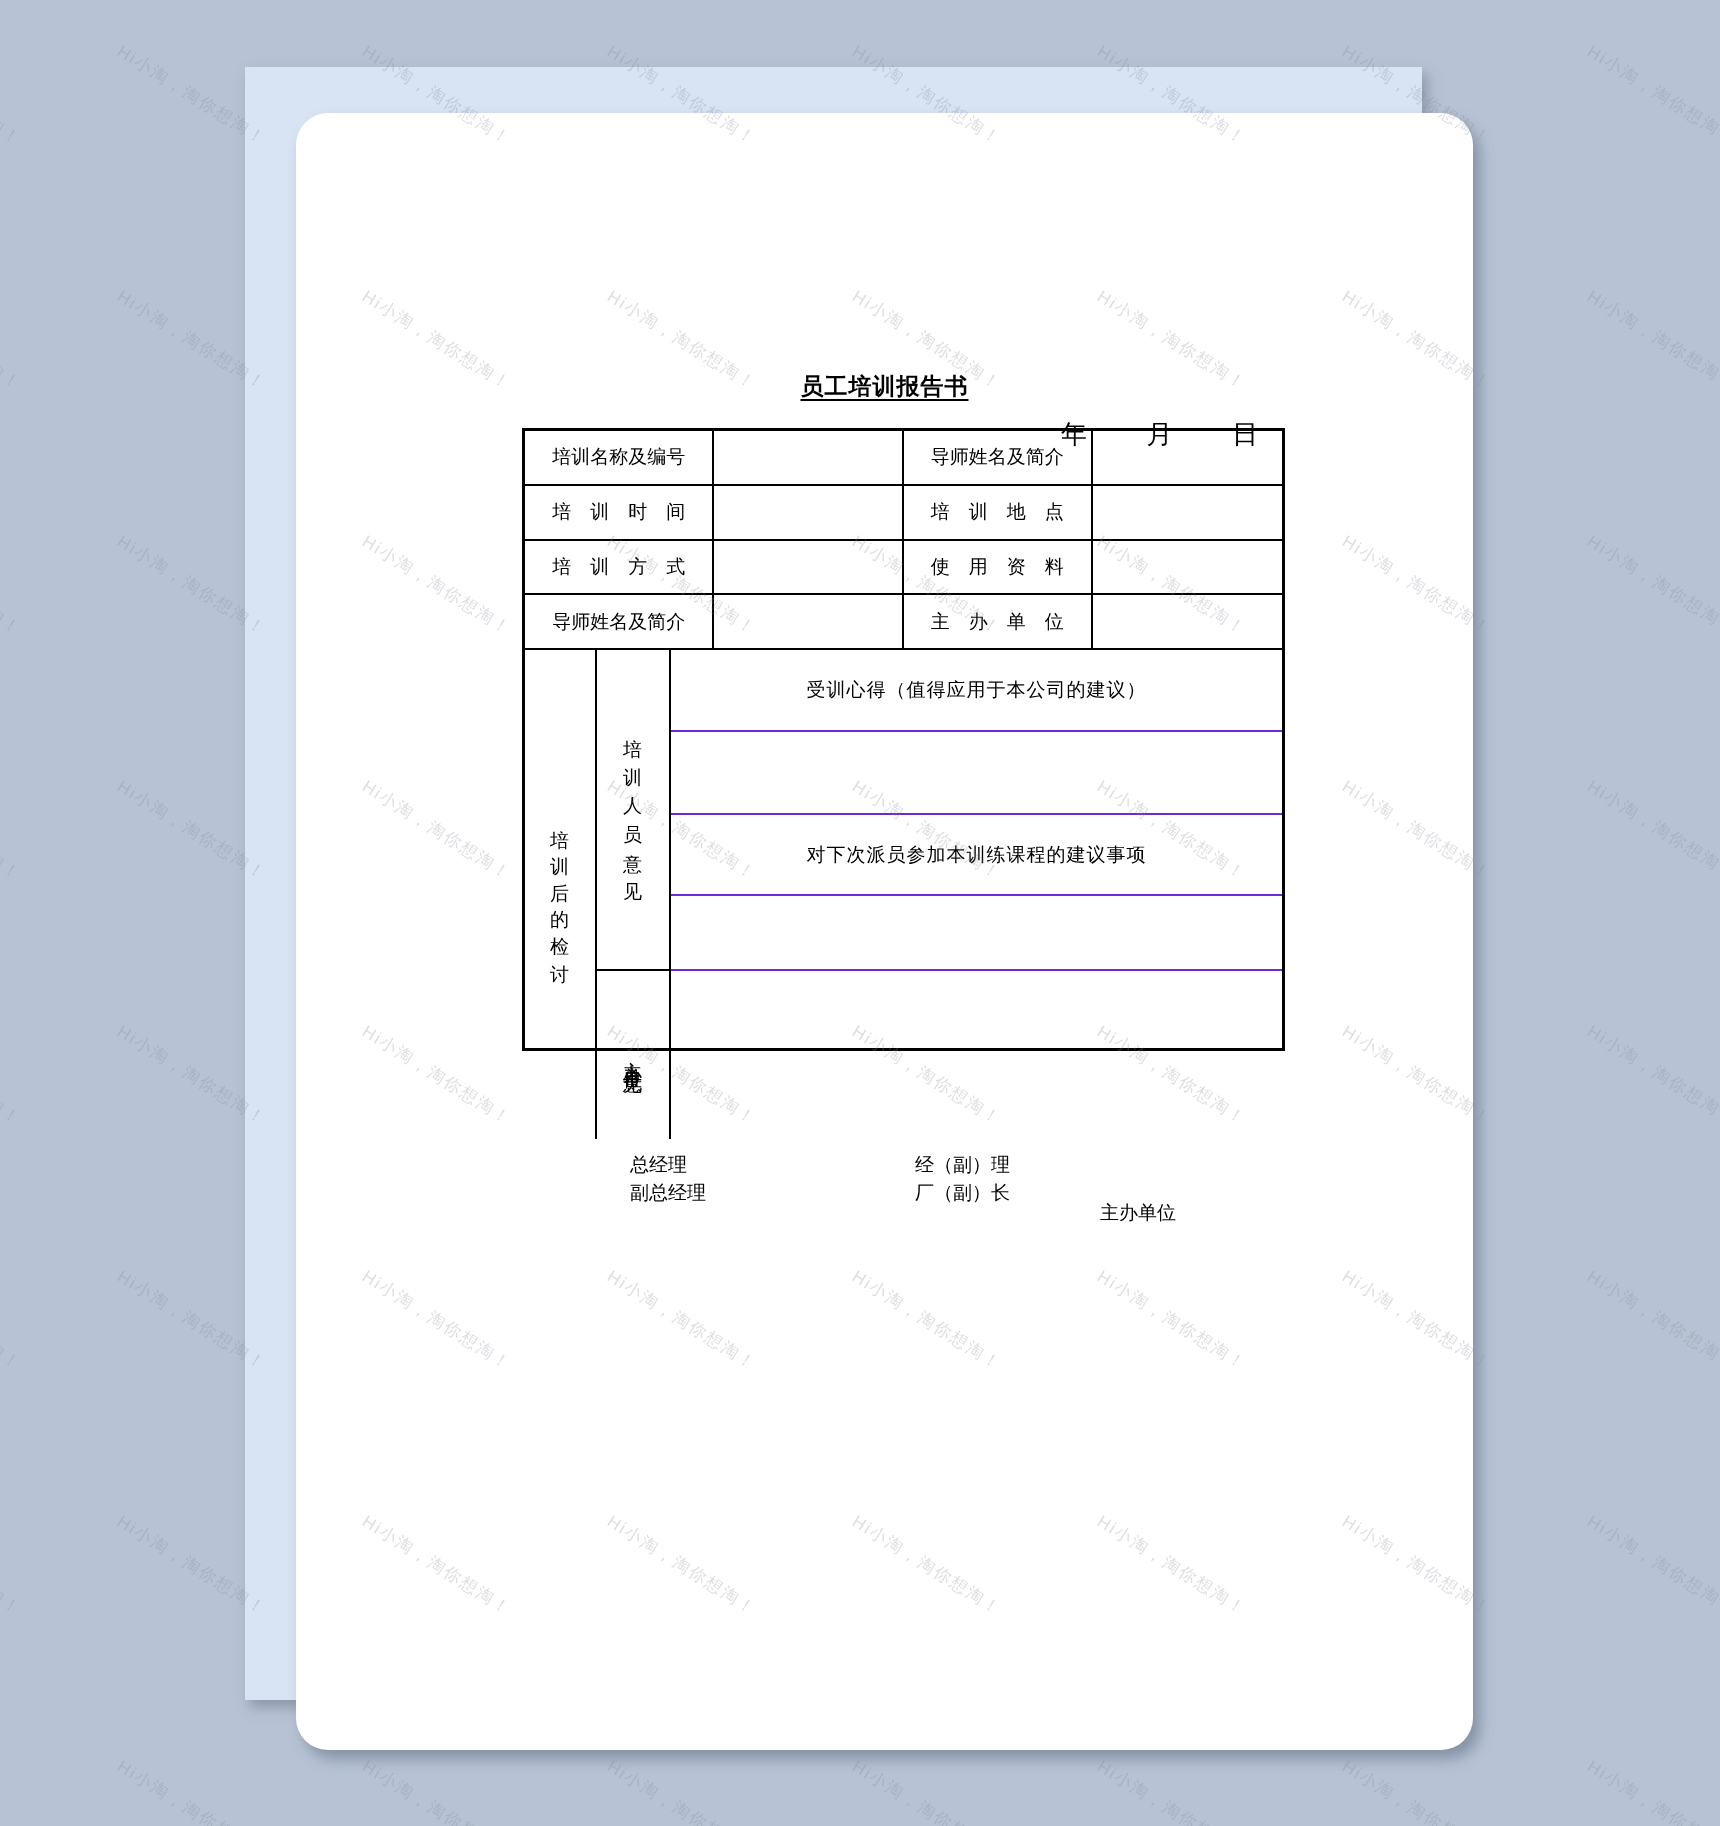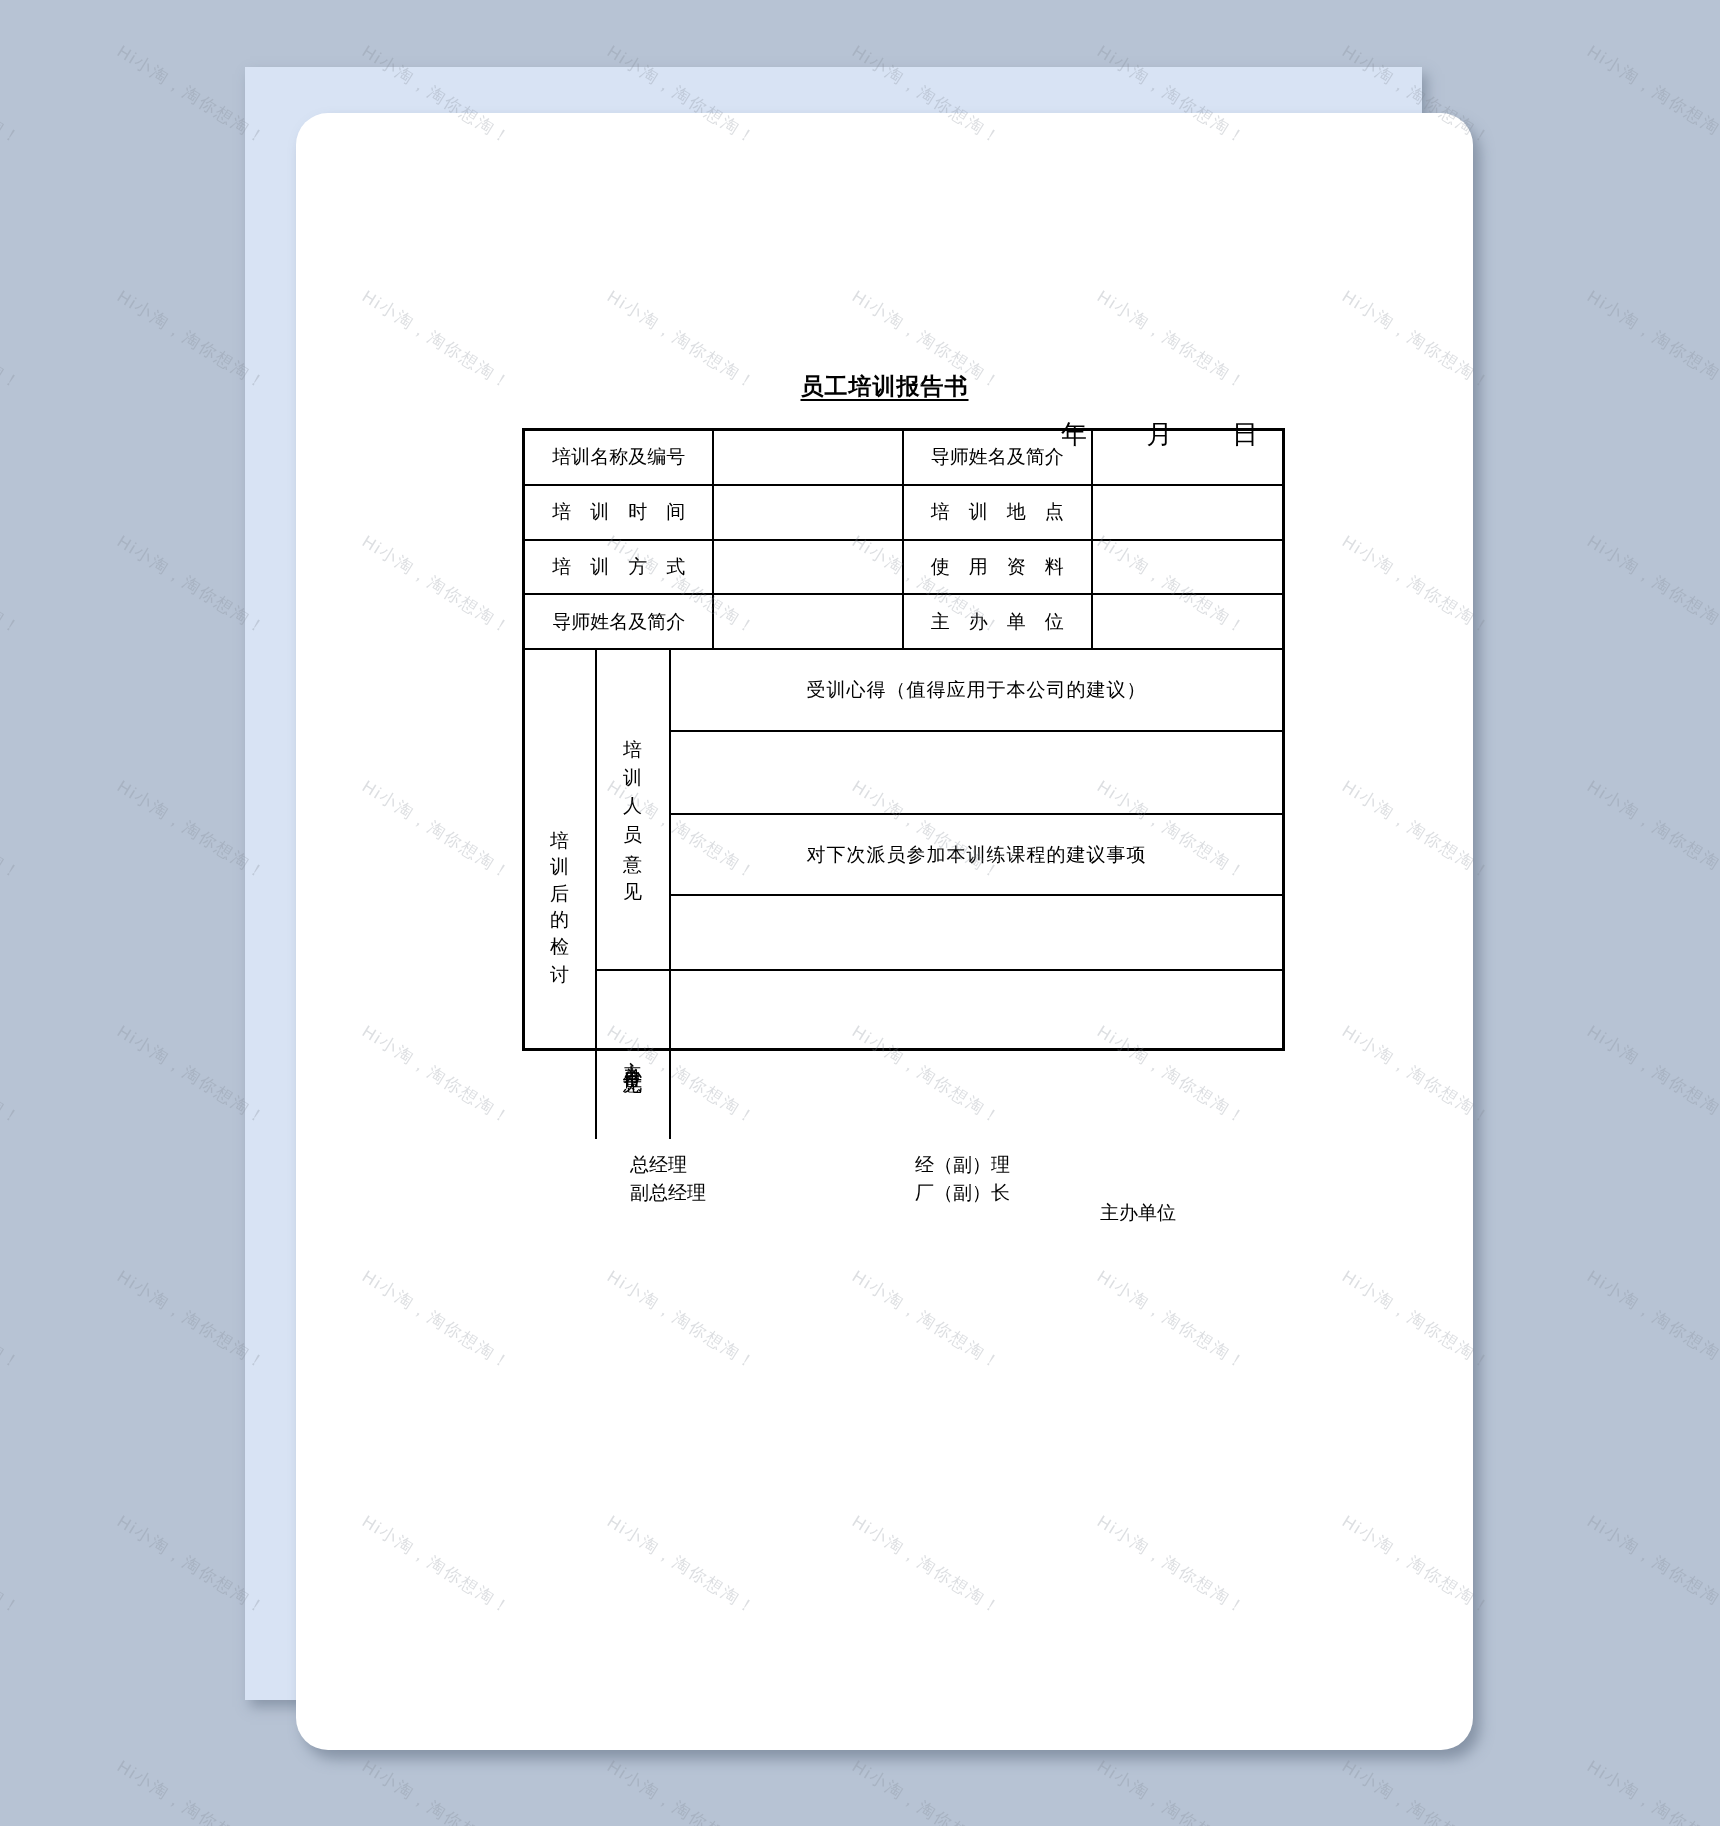--- a/index.html
+++ b/index.html
@@ -84,21 +84,21 @@
     display: flex;
     align-items: center;
     justify-content: center;
   }
   .cell-a     { grid-column: 1; grid-row: 1 / 6; border-right: 2px solid #000; }
   .cell-b1    { grid-column: 2; grid-row: 1 / 5; border-right: 2px solid #000; border-bottom: 2px solid #000; }
   .cell-b2    { grid-column: 2; grid-row: 5 / 6; border-right: 2px solid #000; }
   .c-row {
     grid-column: 3;
     box-sizing: border-box;
-    border-bottom: 2px solid #000000;
+    border-bottom: 2px solid #6d28d9;
     display: flex;
     align-items: center;
     justify-content: center;
     font-size: 19px;
     letter-spacing: 1px;
     white-space: nowrap;
   }
   .c-row.r1 { grid-row: 1; } .c-row.r2 { grid-row: 2; }
   .c-row.r3 { grid-row: 3; } .c-row.r4 { grid-row: 4; }
   .c-row.r5 { grid-row: 5; border-bottom: none; }

